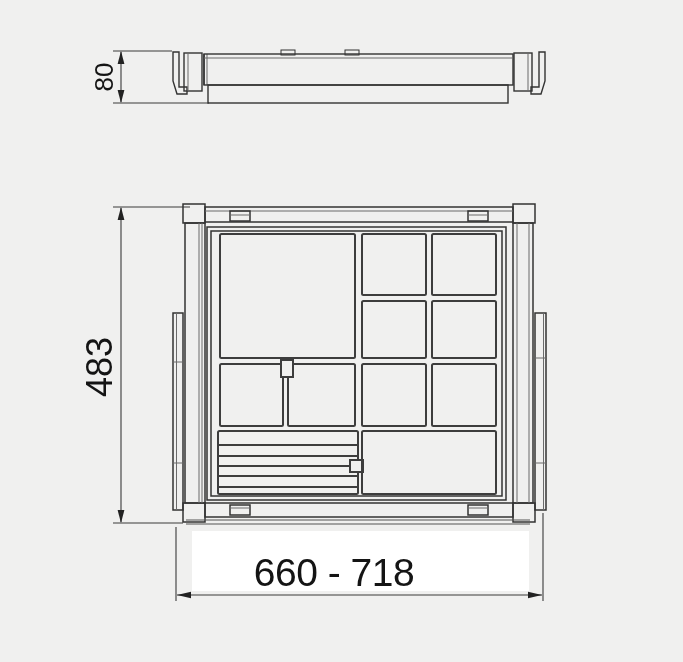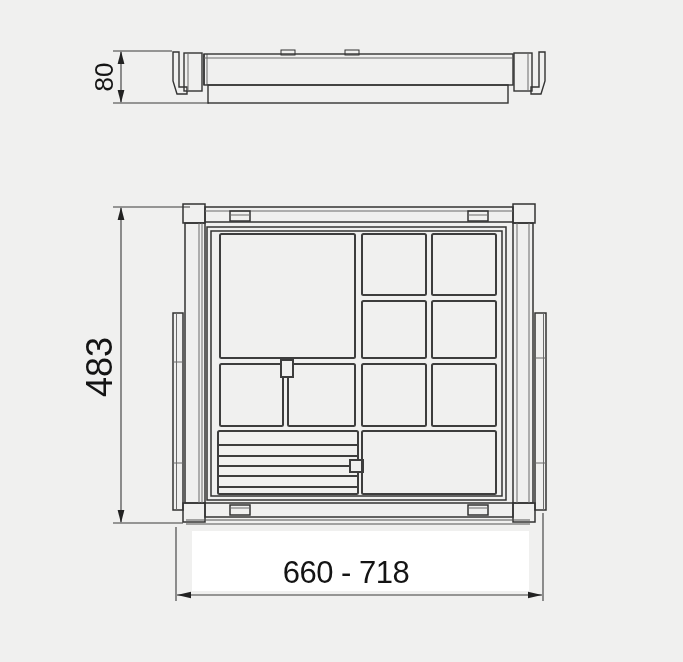--- a/index.html
+++ b/index.html
@@ -16,21 +16,21 @@
     position:absolute;
     color:#141414;
     text-align:center;
     white-space:nowrap;
     line-height:1;
     display:flex;align-items:center;justify-content:center;
   }
   .rot{transform:rotate(-90deg);}
   .lbl-80{left:74px;top:63px;width:60px;height:28px;font-size:26px;}
   .lbl-483{left:40px;top:347px;width:120px;height:40px;font-size:36px;}
-  .lbl-width{left:216px;top:555px;width:260px;height:34px;font-size:31px;letter-spacing:-0.5px;}
+  .lbl-width{left:204px;top:555px;width:260px;height:34px;font-size:39px;letter-spacing:-0.5px;}
 </style>
 </head>
 <body>
 
 <div class="stage">
 
 <svg width="683" height="662" viewBox="0 0 683 662">
 
   <g stroke="#333" fill="none" stroke-width="1.4">
 

